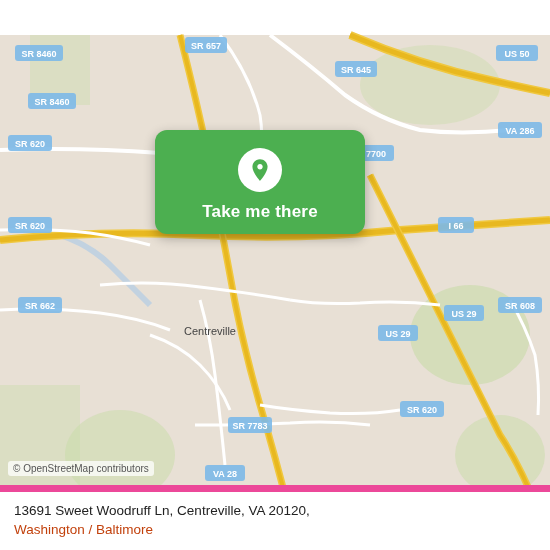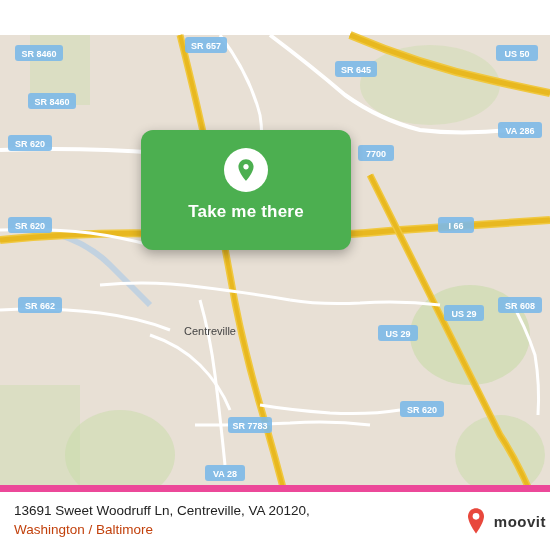--- a/index.html
+++ b/index.html
@@ -25,28 +25,28 @@
       top: 0;
       left: 0;
       width: 100%;
       height: 100%;
     }
 
     
     #popup-card {
       position: absolute;
       top: 130px;
-      left: 141px;
+      left: 155px;
       width: 210px;
       background-color: #4caf50;
       border-radius: 12px;
       display: flex;
       flex-direction: column;
       align-items: center;
-      padding: 18px 20px 28px 20px;
+      padding: 18px 20px 12px 20px;
       box-shadow: 0 4px 12px rgba(0,0,0,0.3);
     }
 
     #location-pin {
       width: 44px;
       height: 44px;
       background-color: #fff;
       border-radius: 50%;
       display: flex;
       align-items: center;
@@ -249,29 +249,24 @@
 
   <div id="popup-card">
     <div id="location-pin">
       <svg viewBox="0 0 24 24" xmlns="http://www.w3.org/2000/svg">
         <path d="M12 2C8.13 2 5 5.13 5 9c0 5.25 7 13 7 13s7-7.75 7-13c0-3.87-3.13-7-7-7zm0 9.5c-1.38 0-2.5-1.12-2.5-2.5S10.62 6.5 12 6.5s2.5 1.12 2.5 2.5S13.38 11.5 12 11.5z" fill="#4caf50"></path>
       </svg>
     </div>
     <button id="take-me-there-btn">Take me there</button>
   </div>
 
+  <div id="attribution">
+    <span>© OpenStreetMap contributors</span>
+  </div>
 
 </div>
 
 <div id="bottom-bar">
   <div id="bottom-info">
     <div id="address-text">13691 Sweet Woodruff Ln, Centreville, VA 20120,</div>
     <div id="city-text">Washington / Baltimore</div>
   </div>
-  <div id="moovit-logo">
-
-    <svg id="moovit-pin" viewBox="0 0 32 42" xmlns="http://www.w3.org/2000/svg">
-      <path d="M16 2C9.37 2 4 7.37 4 14c0 9.75 12 26 12 26S28 23.75 28 14C28 7.37 22.63 2 16 2z" fill="#e8483c"></path>
-      <circle cx="16" cy="14" r="5" fill="white"></circle>
-    </svg>
-    <span id="moovit-text">moovit</span>
-  </div>
 </div>
 
 </body></html>

